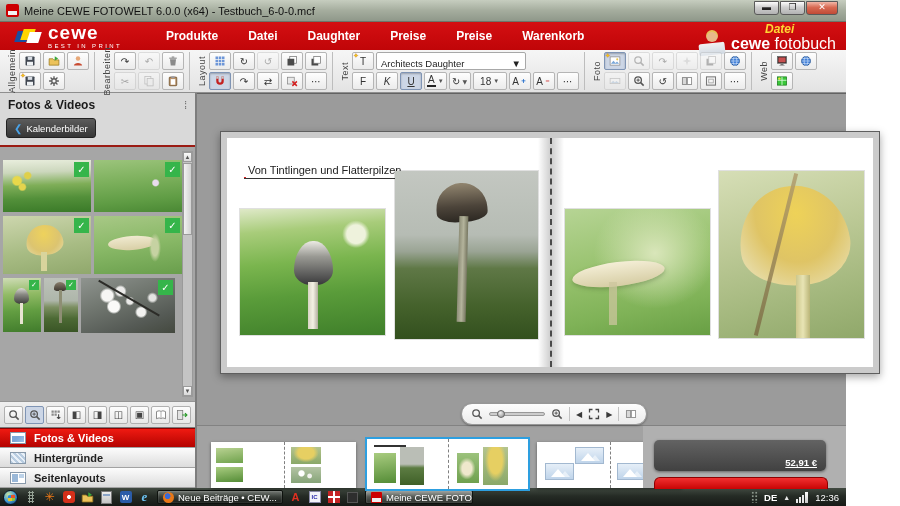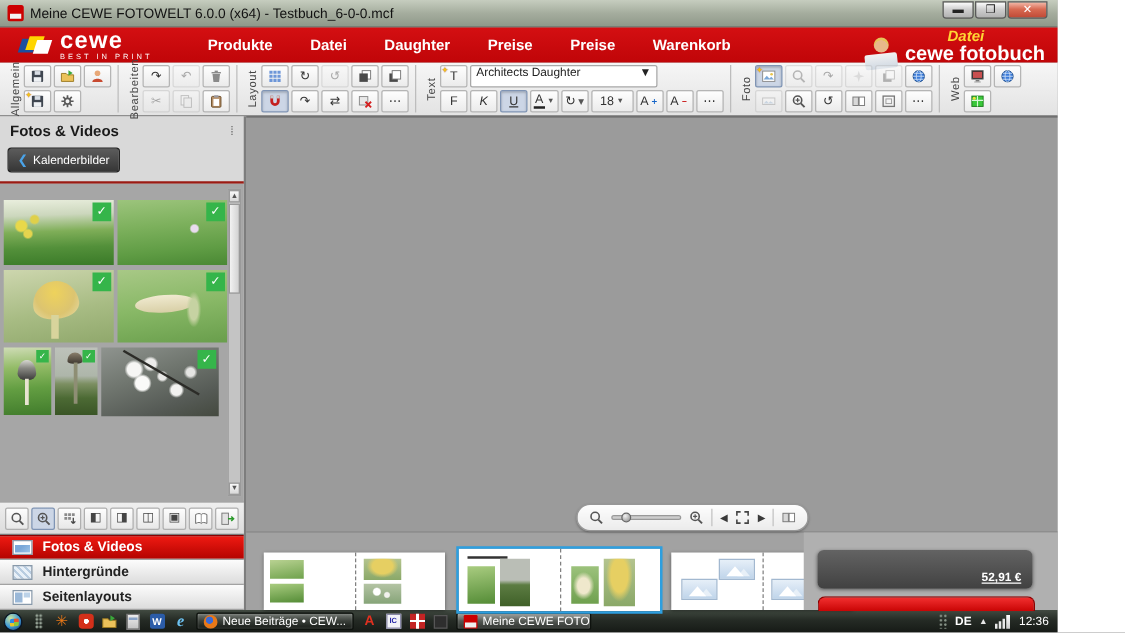--- a/index.html
+++ b/index.html
@@ -28,35 +28,35 @@
   .btag{font-size:6px;letter-spacing:2.4px;margin-top:1px}
   .menus{display:flex;gap:30px;margin-left:44px;font-size:12px;font-weight:bold}
   .menus span{cursor:default}
   .rbrand{position:absolute;right:10px;top:1px;display:flex;align-items:flex-end;gap:4px}
   .woman{width:30px;height:25px;position:relative}
   .woman::before{content:"";position:absolute;left:9px;top:0;width:12px;height:12px;border-radius:50%;background:radial-gradient(circle at 50% 65%,#e8b88a 55%,#e6c35a 58%)}
   .woman::after{content:"";position:absolute;left:2px;bottom:0;width:26px;height:12px;background:linear-gradient(#f2f2f2,#cfd8e2);border-radius:2px;transform:rotate(-6deg)}
   .rtext{line-height:1;padding-bottom:3px}
   .mein{display:block;color:#ffd634;font-size:12px;font-style:italic;font-weight:bold;margin-left:34px;margin-bottom:1px}
   .rcewe{font-size:16px;font-weight:bold}
-  .rfoto{font-size:16px;font-weight:700}
+  .rfoto{font-size:16px;font-weight:400}
 
   
   .toolbar{height:43px;background:linear-gradient(#f6f6f6,#e3e3e3);border-bottom:1px solid #8f8f8f;display:flex;align-items:center;padding:2px 2px}
   .tgroup{display:flex;align-items:center;height:100%;padding:0 3px}
   .tgsep{width:1px;height:38px;background:#bdbdbd;margin:0 2px}
   .tglabel{writing-mode:vertical-rl;transform:rotate(180deg);font-size:9px;color:#444;margin:0 2px;letter-spacing:.5px}
   .tgrows{display:flex;flex-direction:column;gap:2px}
   .trow{display:flex;gap:2px;align-items:center}
   .tbtn{min-width:22px;height:18px;border:1px solid #b5b5b5;border-radius:2px;background:linear-gradient(#fefefe,#ebebeb);display:flex;align-items:center;justify-content:center;font-size:10px;color:#333;padding:0 2px;position:relative}
   .tbtn.on{background:#ccd6e6;border-color:#7f94b4;box-shadow:inset 0 1px 2px rgba(0,0,0,.25)}
   .tbtn.dis{opacity:.38}
   .tbtn svg{width:12px;height:12px}
   .tbtn .dd{font-size:6px;color:#555;margin-left:2px}
-  .fontsel{width:150px;height:18px;border:1px solid #a8a8a8;background:#fff;border-radius:2px;display:flex;align-items:flex-start;font-size:9.5px;color:#222;padding:0 4px;justify-content:space-between}
+  .fontsel{width:150px;height:18px;border:1px solid #a8a8a8;background:#fff;border-radius:2px;display:flex;align-items:flex-end;font-size:9.5px;color:#222;padding:0 4px;justify-content:space-between}
   .sizesel{width:34px}
   .glyph{font-family:"DejaVu Sans",sans-serif}
   .bU{text-decoration:underline}
   .bK{font-style:italic}
   .colorA{border-bottom:2px solid #222;line-height:1;padding:0 1px}
   .aplus{color:#1464c8;font-weight:bold;font-size:7px;margin-left:1px}
   .aminus{color:#c81414;font-weight:bold;font-size:7px;margin-left:1px}
   .star{position:absolute;top:-1px;left:0;color:#f2c21a;font-size:7px;text-shadow:0 0 1px #946}
 
   
@@ -684,20 +684,33 @@
         </div>
         <div class="secitem">
           <span class="secico lay"></span>
           <span>Seitenlayouts</span>
         </div>
       </div>
     </aside>
 
     <div class="rightcol">
       <div class="canvas">
+        <div class="book">
+          <div class="pages">
+            <span class="ptitle">Von Tintlingen und Flatterpilzen</span>
+            <div class="ph ph1 ph-inkcap1"></div>
+            <div class="ph ph2 ph-inkcap2"></div>
+            <div class="ph ph3 ph-wmush"></div>
+            <div class="ph ph4 ph-ymush">
+                <span class="stalk"></span>
+              </div>
+            <div class="spineshade"></div>
+            <div class="spineline"></div>
+          </div>
+        </div>
 
         <div class="zoombar">
           <svg>
               <use href="#i-zoom"></use>
             </svg>
           <span class="ztrack">
               <span class="zknob"></span>
             </span>
           <svg>
               <use href="#i-zoomp"></use>

